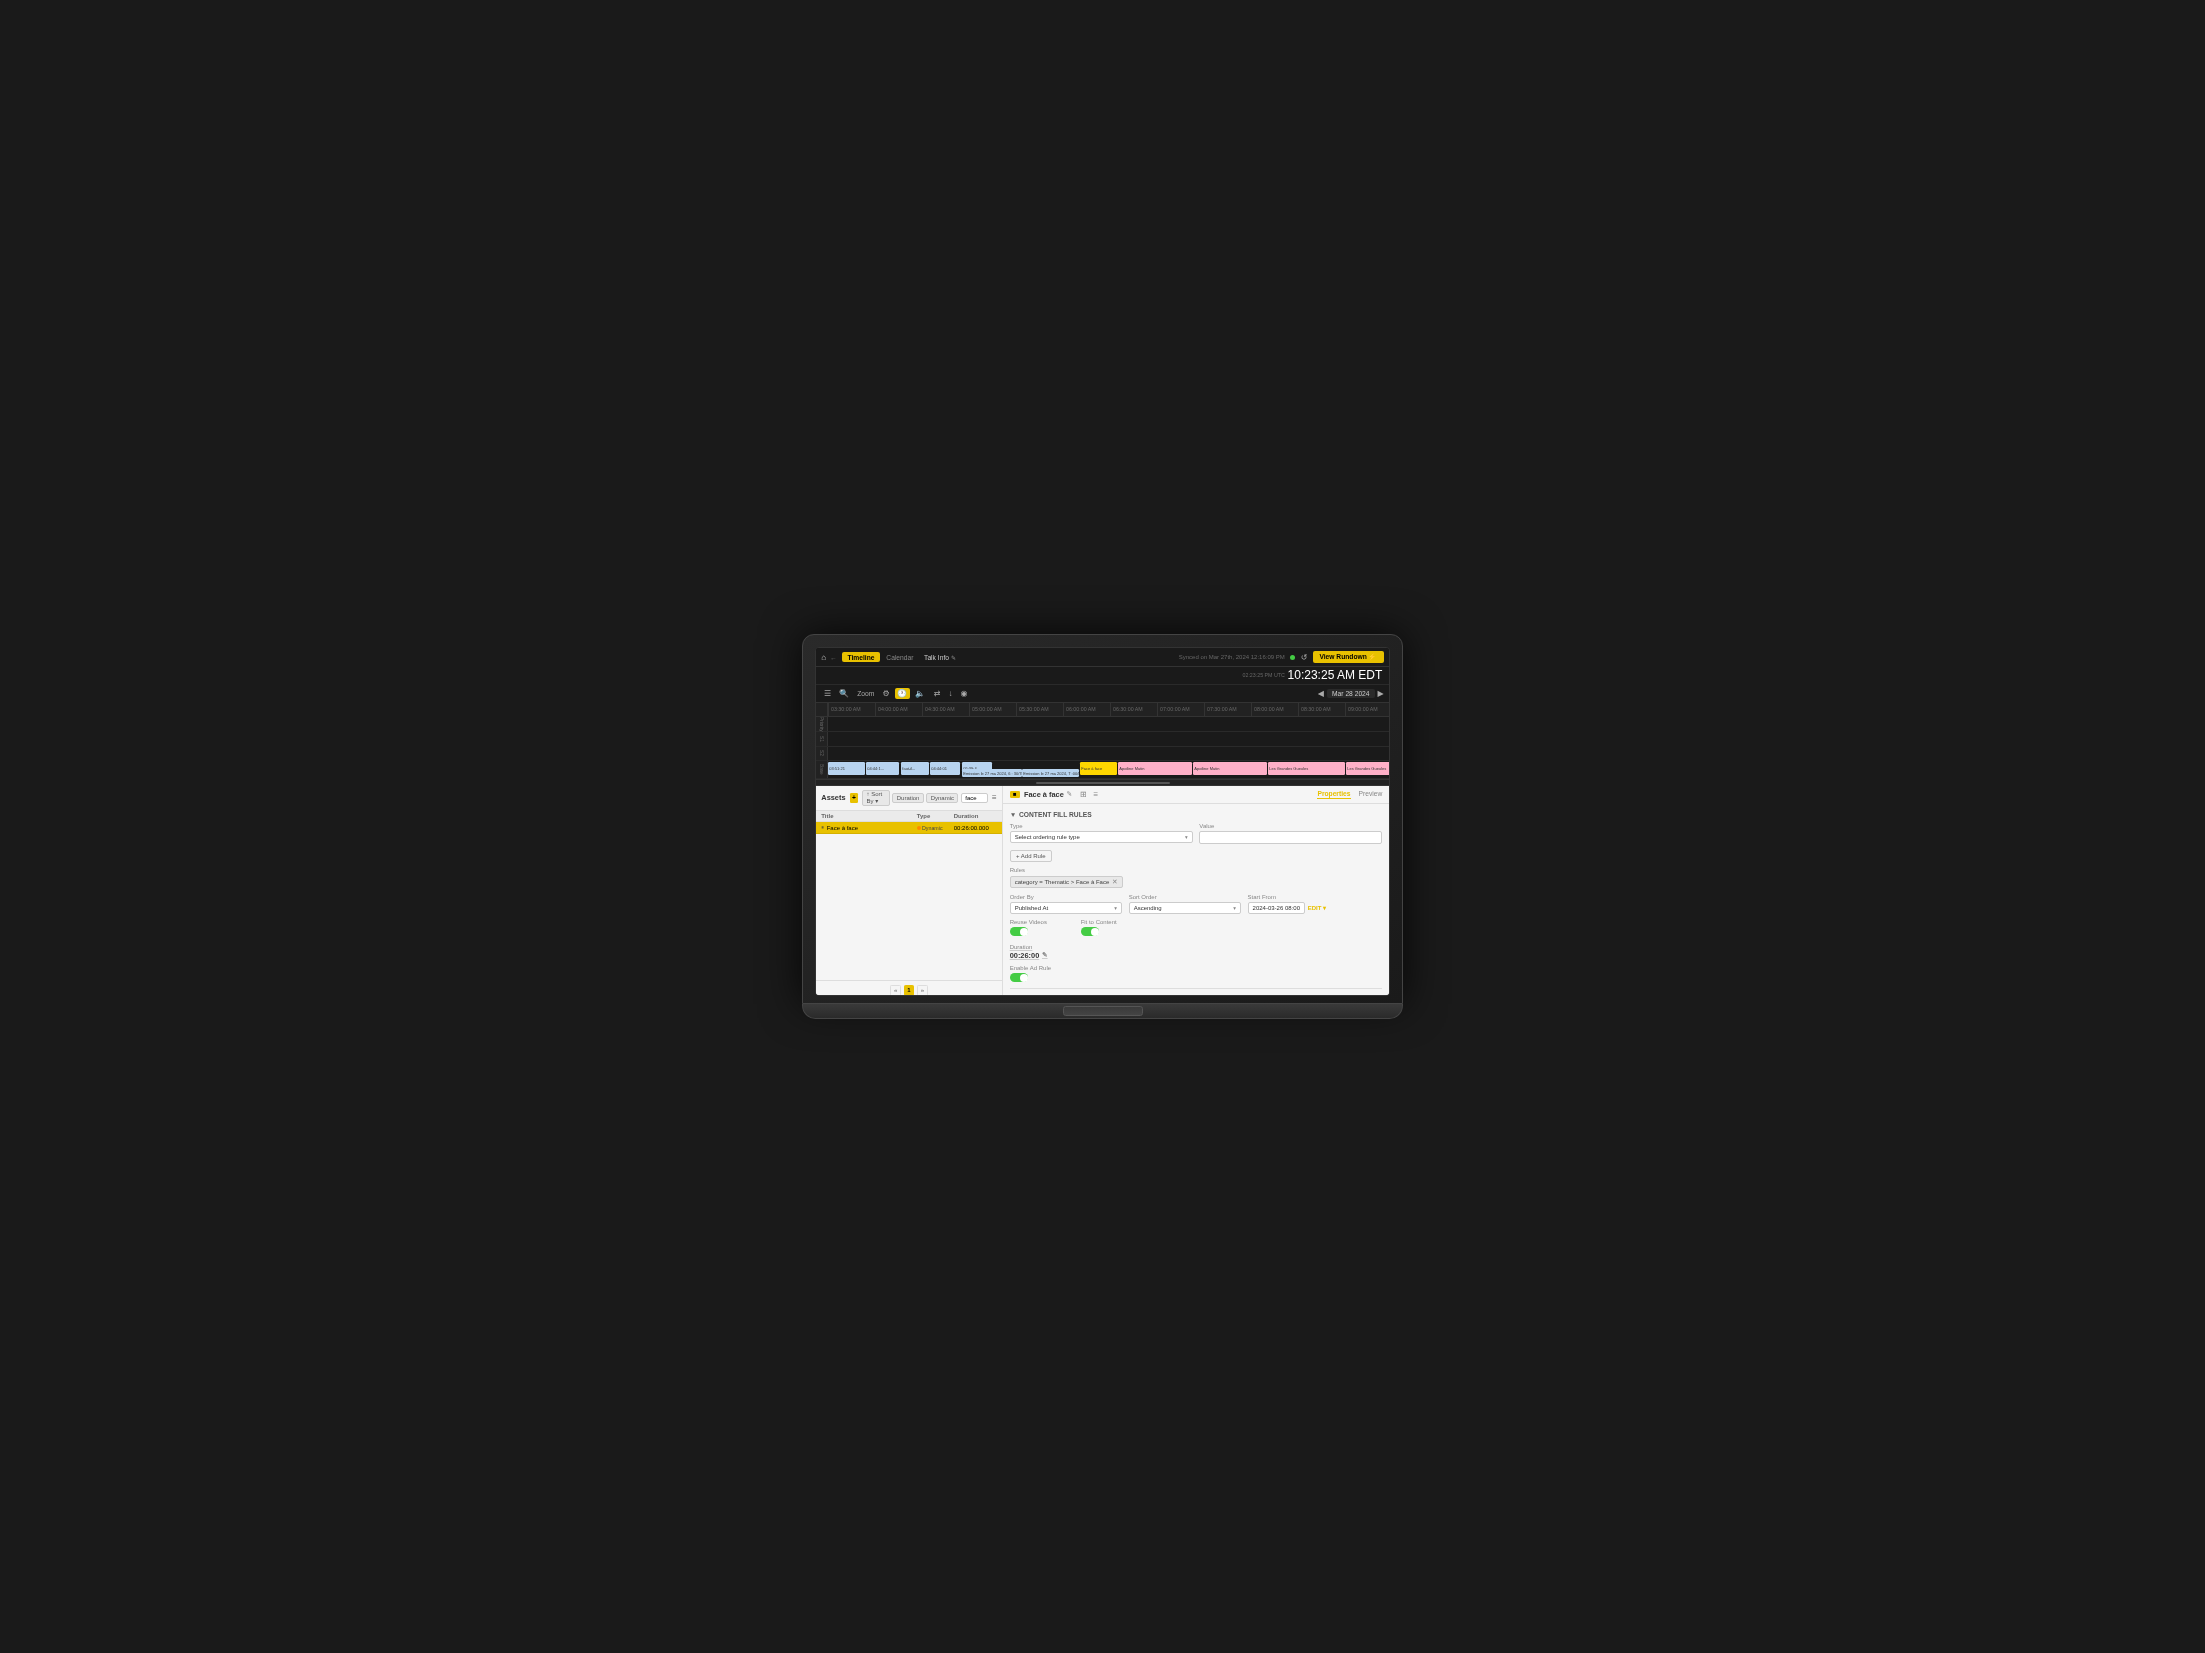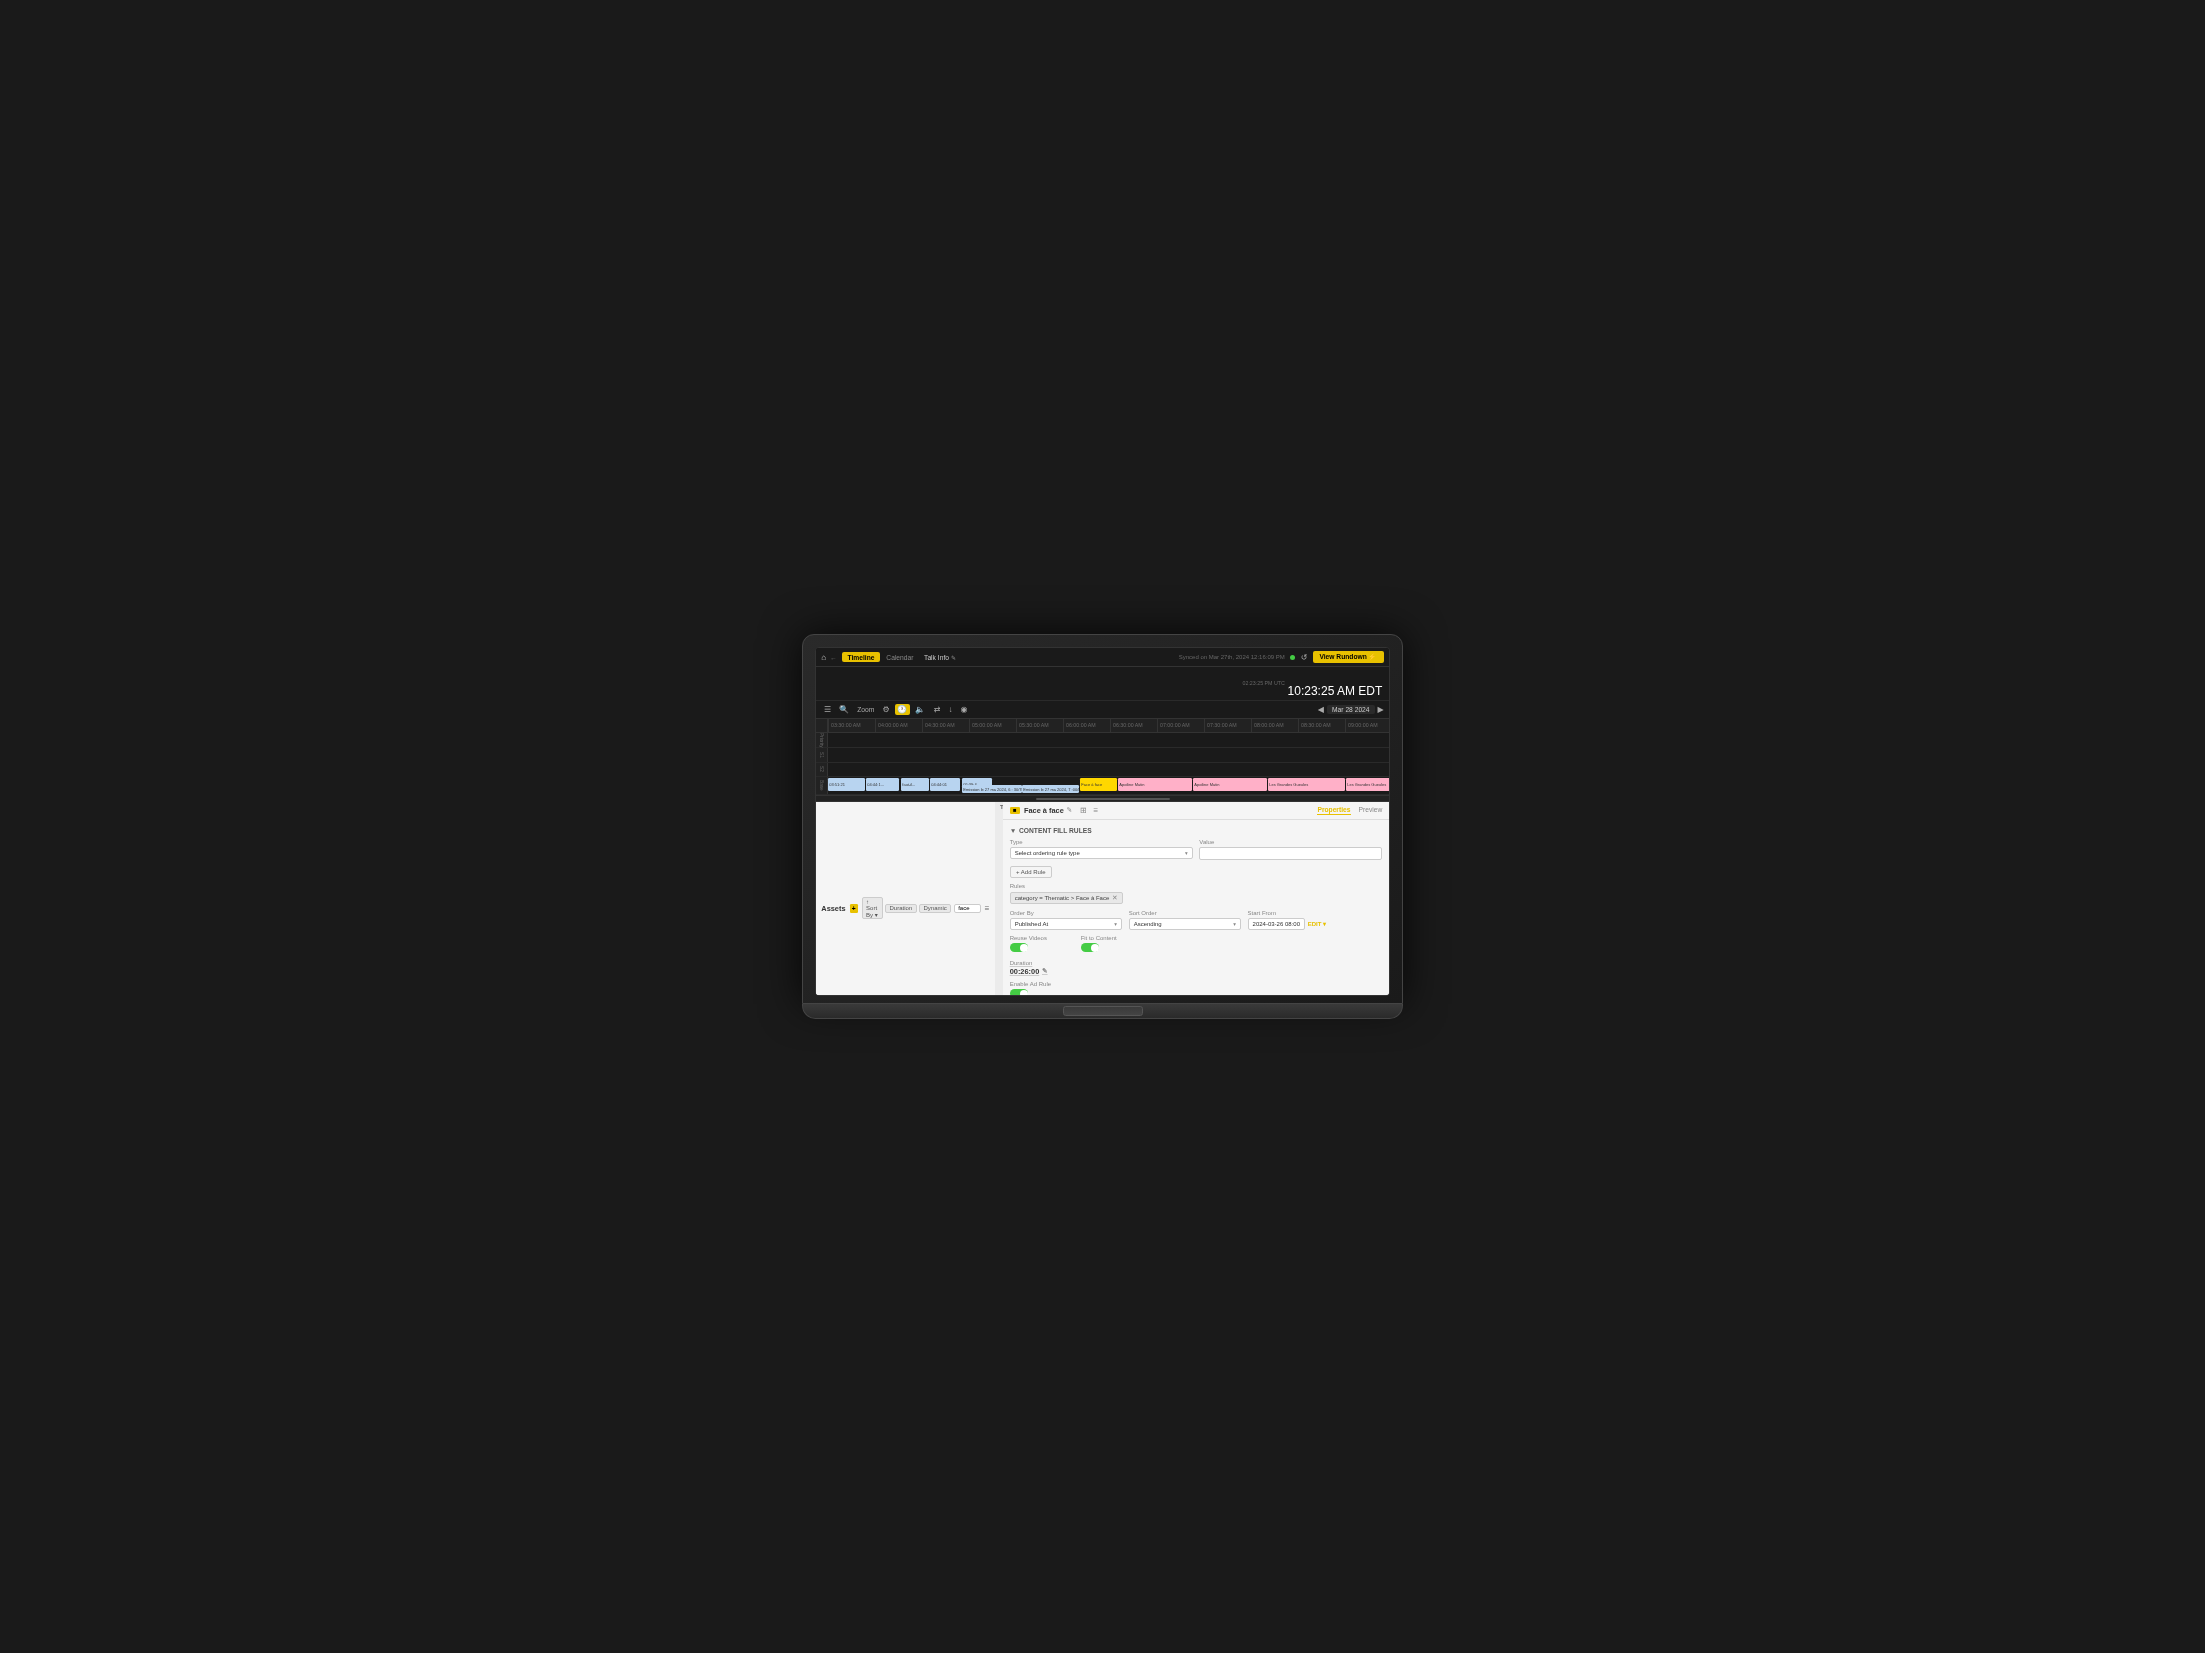--- a/index.html
+++ b/index.html
@@ -160,21 +160,20 @@
     .clock-utc {
       font-size: 5.3px;
       color: #666;
       margin-right: 2.7px;
     }
 
     .clock-time {
       font-size: 12px;
       font-weight: 300;
       color: #fff;
-      margin-top: 16px;
     }
 
     
     .toolbar {
       background: #1a1a1a;
       height: 18.7px;
       display: flex;
       align-items: center;
       padding: 0 5.3px;
       gap: 2.7px;
@@ -309,21 +308,21 @@
       height: 214px;
       background: #f0f0f0;
     }
 
     
     .assets-panel {
       width: 187px;
       background: #f5f5f5;
       border-right: 0.7px solid #ddd;
       display: flex;
-      flex-direction: row;
+      flex-direction: column;
     }
 
     .assets-header {
       background: #f5f5f5;
       padding: 4px 5.3px;
       display: flex;
       align-items: center;
       gap: 4px;
       border-bottom: 0.7px solid #ddd;
     }

